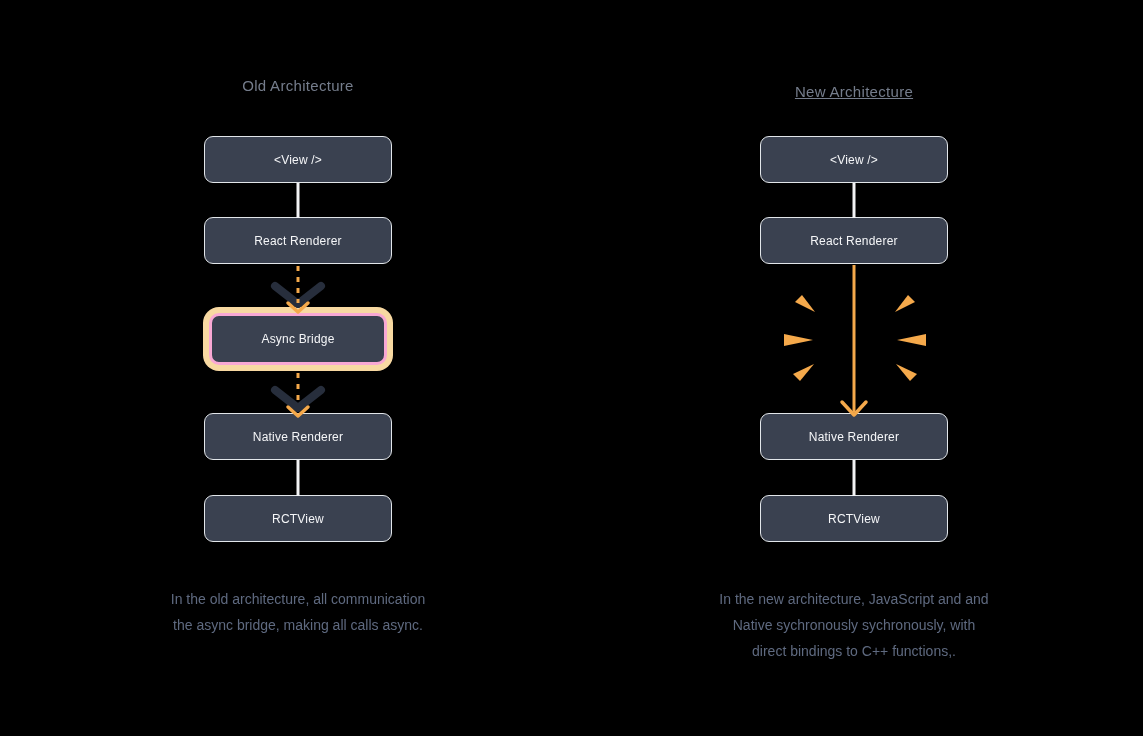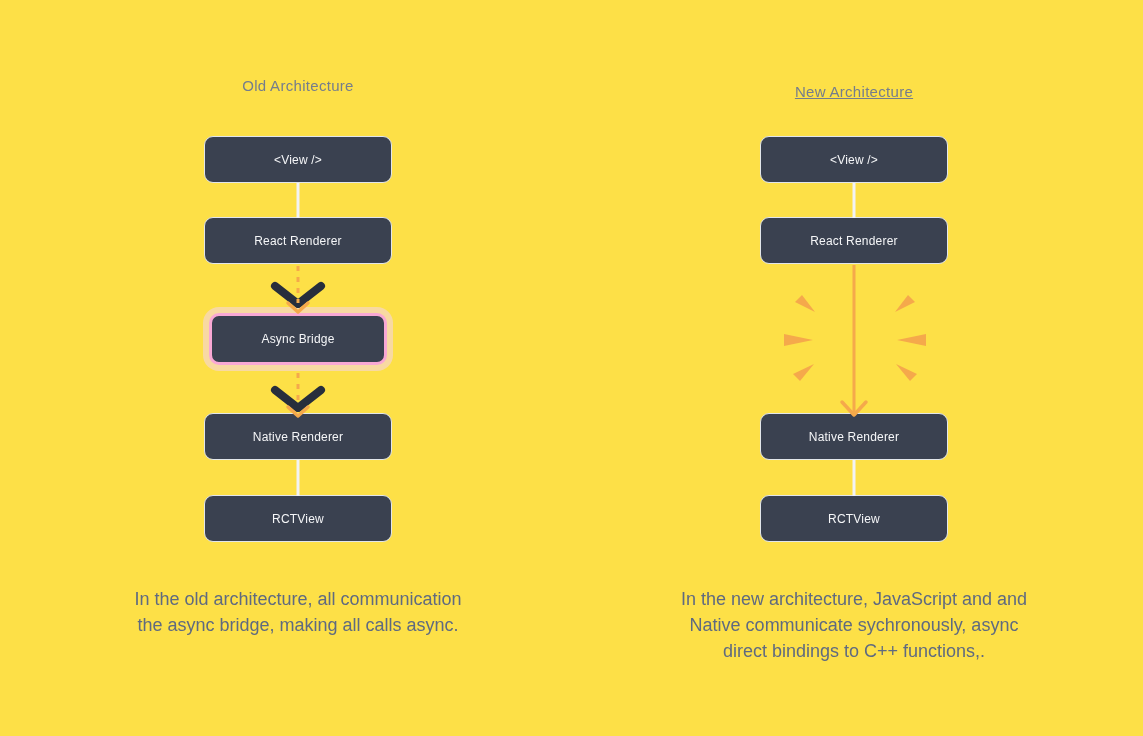--- a/index.html
+++ b/index.html
@@ -1,18 +1,18 @@
 <!DOCTYPE html>
 <html><head>
 <meta charset="utf-8">
 <style>
   html,body{margin:0;padding:0;background:#191a1d;}
   .canvas{
     position:relative;width:1143px;height:736px;overflow:hidden;
-    background:#fde047;font-family:"Liberation Sans",sans-serif;
+    background:#000000;font-family:"Liberation Sans",sans-serif;
   }
   .column{position:absolute;top:0;width:420px;height:736px;}
   .col-old{left:88px;}
   .col-new{left:644px;}
   .col-title{
     position:absolute;width:100%;text-align:center;
     font-size:15px;letter-spacing:.3px;color:#757d8c;
   }
   .col-old .col-title{top:77px;}
   .col-new .col-title{top:83px;text-decoration:underline;}
@@ -23,21 +23,21 @@
     box-sizing:border-box;
   }
   .node-label{color:#f5f6f8;font-size:12px;font-weight:500;letter-spacing:.2px;}
   .node.bridge{
     left:121px;width:178px;height:52px;
     border:3px solid #f9a8d4;border-radius:10px;
     box-shadow:0 0 0 6px #f8d9a2;
   }
   .caption{
     position:absolute;top:586px;width:100%;text-align:center;
-    color:#5f6a80;font-size:18px;line-height:26px;
+    color:#5f6a80;font-size:14px;line-height:26px;
   }
   svg.overlay{position:absolute;left:0;top:0;pointer-events:none;}
 </style>
 </head>
 <body>
 
 <div class="canvas">
 
   <section class="column col-old">
     <div class="col-title">Old Architecture</div>
@@ -75,21 +75,21 @@
     </div>
     <div class="node" style="top:413px">
       <span class="node-label">Native Renderer</span>
     </div>
     <div class="node" style="top:495px">
       <span class="node-label">RCTView</span>
     </div>
 
     <div class="caption">
       <div>In the new architecture, JavaScript and and</div>
-      <div>Native communicate sychronously, async</div>
+      <div>Native sychronously sychronously, with</div>
       <div>direct bindings to C++ functions,.</div>
     </div>
   </section>
 
   <svg class="overlay" width="1143" height="736" viewBox="0 0 1143 736">
 
     <line x1="298" y1="183" x2="298" y2="218" stroke-width="3" stroke="#f2f3f5"></line>
     <line x1="298" y1="460" x2="298" y2="496" stroke-width="3" stroke="#f2f3f5"></line>
 
     <g>

